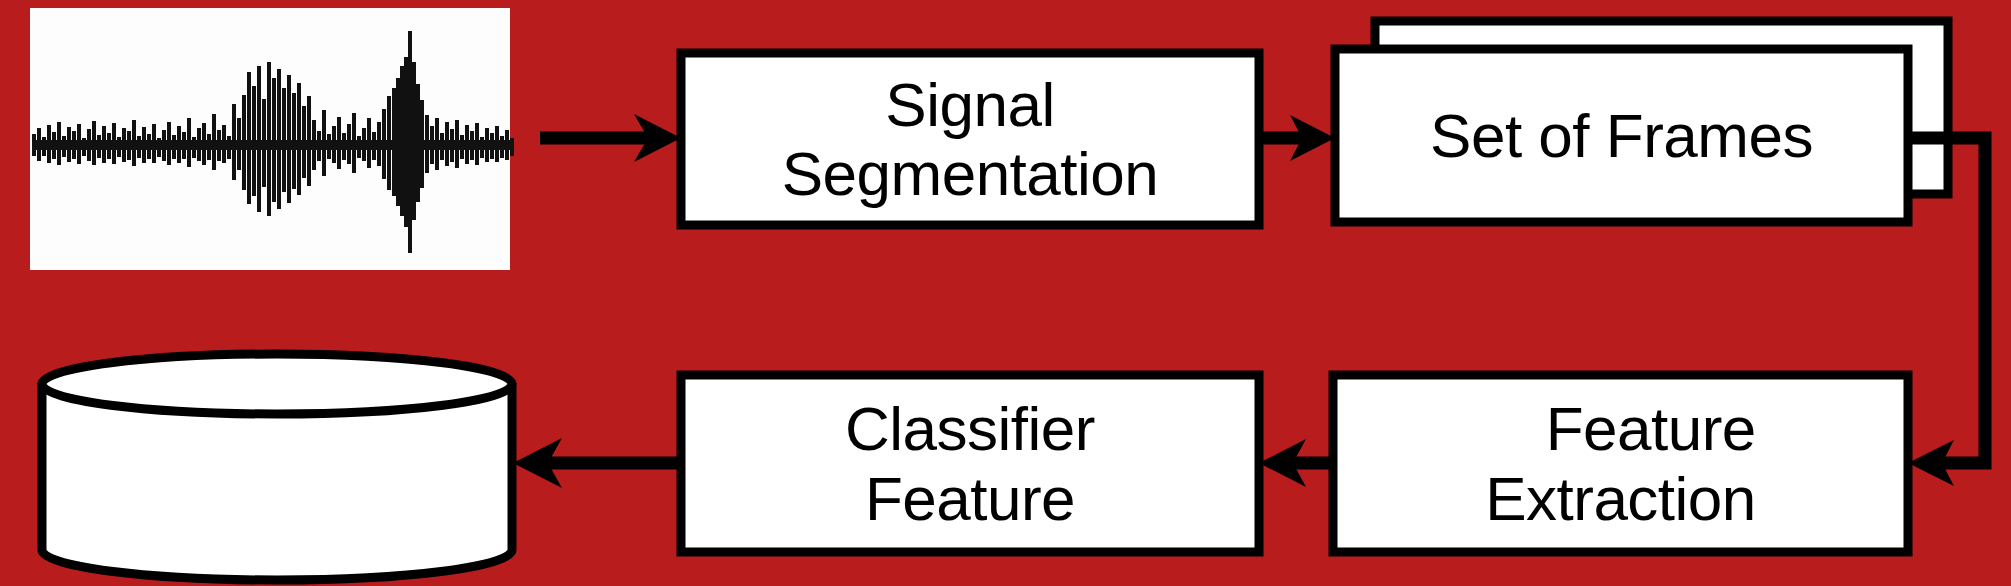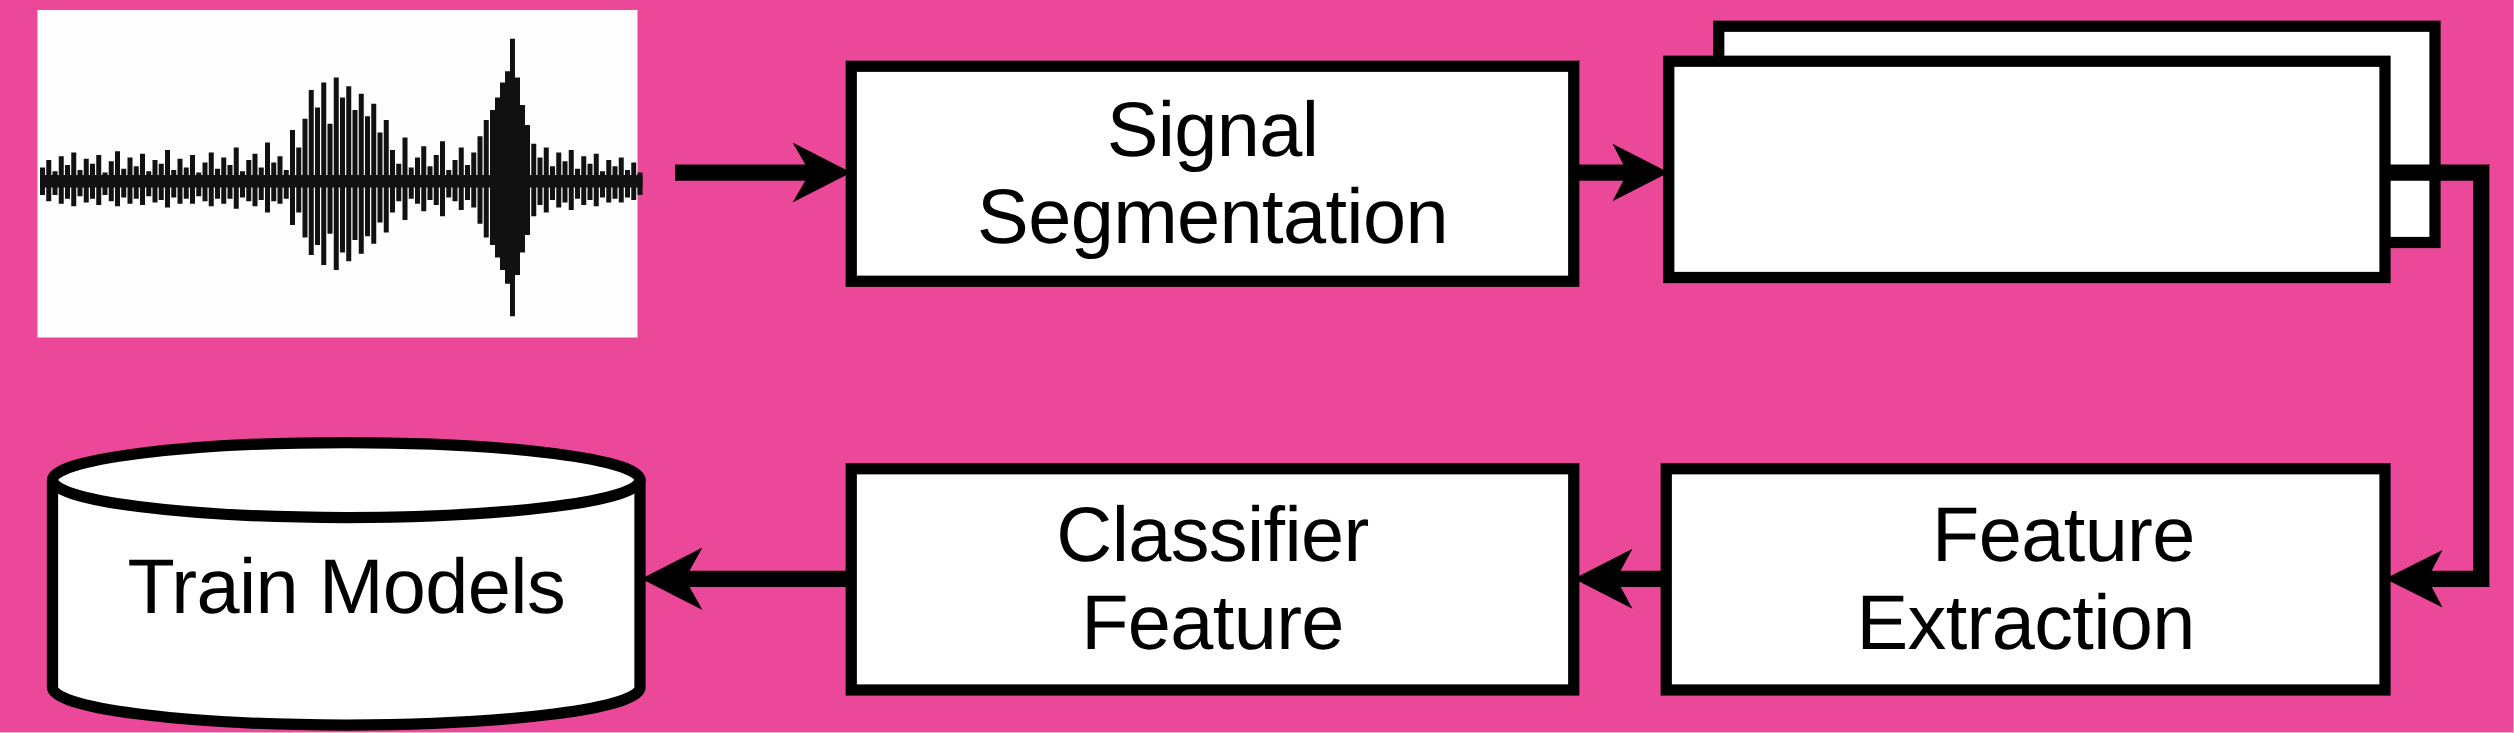--- a/index.html
+++ b/index.html
@@ -8,21 +8,21 @@
     background: #ffffff;
   }
   body {
     font-family: "Liberation Sans", sans-serif;
     -webkit-font-smoothing: antialiased;
   }
   #stage {
     position: relative;
     width: 2011px;
     height: 586px;
-    background: #ec4899;
+    background: #b91c1c;
     overflow: hidden;
   }
   #stage svg.layer {
     position: absolute;
     left: 0;
     top: 0;
     width: 2011px;
     height: 586px;
   }
   .node-label {
@@ -205,22 +205,22 @@
 
       <path d="M 42 384 L 42 550 A 235 30 0 0 0 512 550 L 512 384 Z" fill="#ffffff" stroke="#000" stroke-width="9" stroke-linejoin="round"></path>
 
       <ellipse cx="277" cy="384" rx="235" ry="30" fill="#ffffff" stroke="#000" stroke-width="9"></ellipse>
     </g>
   </svg>
 
   <div class="node-label lbl-sig">Signal
 Segmentation</div>
 
+  <div class="node-label lbl-sof">Set of Frames</div>
 
   <div class="node-label lbl-feat">Feature
 Extraction</div>
 
   <div class="node-label lbl-cls">Classifier
 Feature</div>
 
-  <div class="node-label lbl-train">Train Models</div>
 
 </div>
 
 </body></html>

